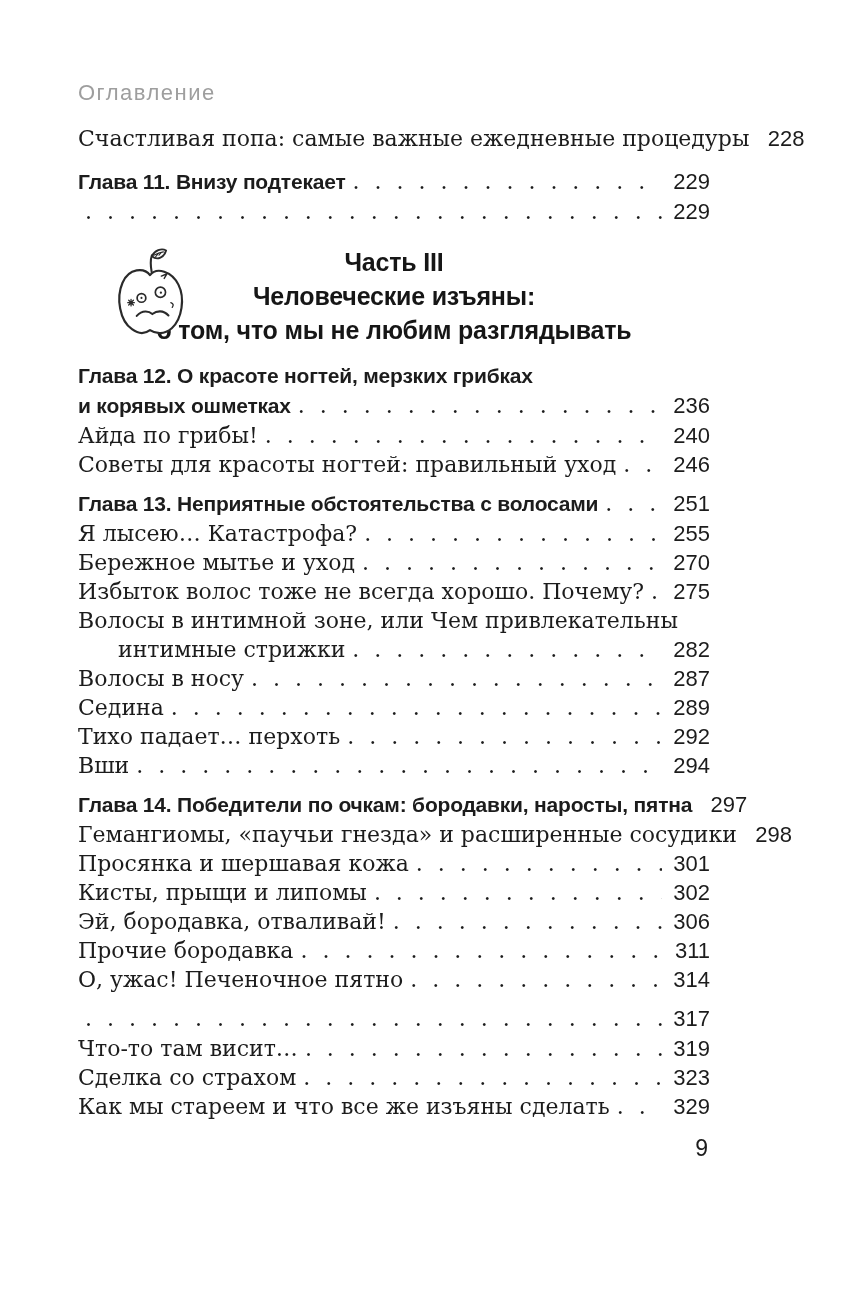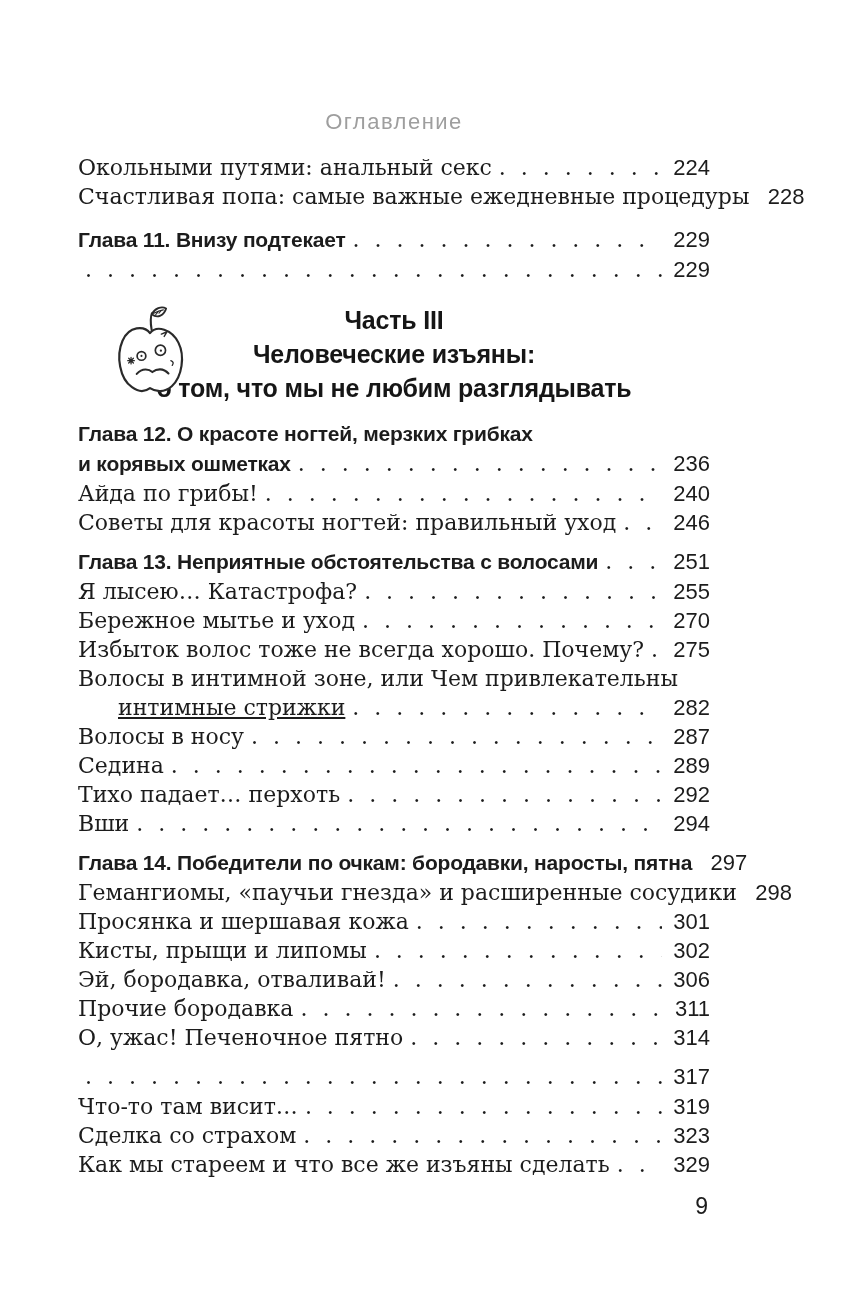--- a/index.html
+++ b/index.html
@@ -5,35 +5,35 @@
   html,body{margin:0;padding:0;}
   body{
     width:844px;height:1311px;background:#ffffff;
     font-family:"DejaVu Serif", serif;color:#1c1c1c;
     -webkit-font-smoothing:antialiased;
   }
   .page{position:relative;width:844px;height:1311px;overflow:hidden;background:#ffffff;}
   .content{position:absolute;left:78px;top:0;width:632px;}
 
   .running-header{
-    margin-top:109px;text-align:center;
+    margin-top:80px;text-align:left;
     font-family:"Liberation Sans", sans-serif;
     font-size:22px;letter-spacing:1.5px;color:#9e9e9e;font-weight:400;
   }
 
   .toc-group{margin-top:14px;}
   .toc-group.first{margin-top:18px;}
   .toc-group.tight{margin-top:10px;}
 
   .toc-row{
     display:flex;align-items:baseline;
     line-height:29px;font-size:22px;white-space:nowrap;
   }
   .toc-row .t{flex:0 0 auto;}
-  .toc-row.indent .t{padding-left:40px;text-decoration:underline;}
+  .toc-row.indent .t{padding-left:40px;}
   .toc-row.chapter{
     font-family:"Liberation Sans", sans-serif;
     font-weight:bold;font-size:21px;letter-spacing:-0.2px;line-height:30px;
   }
   .leader{
     flex:1 1 0;min-width:0;overflow:hidden;white-space:nowrap;
     margin:0 2px 0 7px;font-family:"DejaVu Serif", serif;font-weight:normal;
   }
   .leader::after{
     content:". . . . . . . . . . . . . . . . . . . . . . . . . . . . . . . . . . . . . . . . . . . . . . . . . . . . . . . . . . . .";
@@ -63,25 +63,20 @@
 </head>
 <body>
 
 <div class="page">
   <div class="content">
 
     <div class="running-header">Оглавление</div>
 
     <div>
         <div class="toc-group first">
-          <div class="toc-row entry">
-            <span class="t">Окольными путями: анальный секс</span>
-            <span class="leader"></span>
-            <span class="pg">224</span>
-          </div>
           <div class="toc-row entry">
             <span class="t">Счастливая попа: самые важные ежедневные процедуры</span>
             <span class="leader"></span>
             <span class="pg">228</span>
           </div>
         </div>
         <div class="toc-group">
           <div class="toc-row chapter">
             <span class="t">Глава 11. Внизу подтекает</span>
             <span class="leader"></span>

